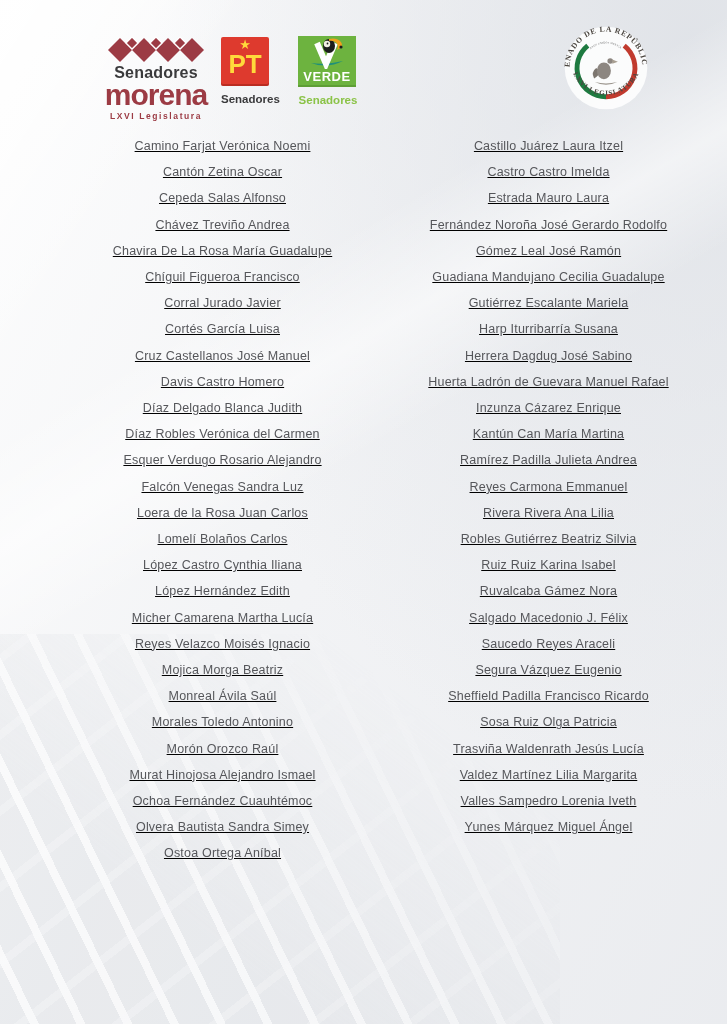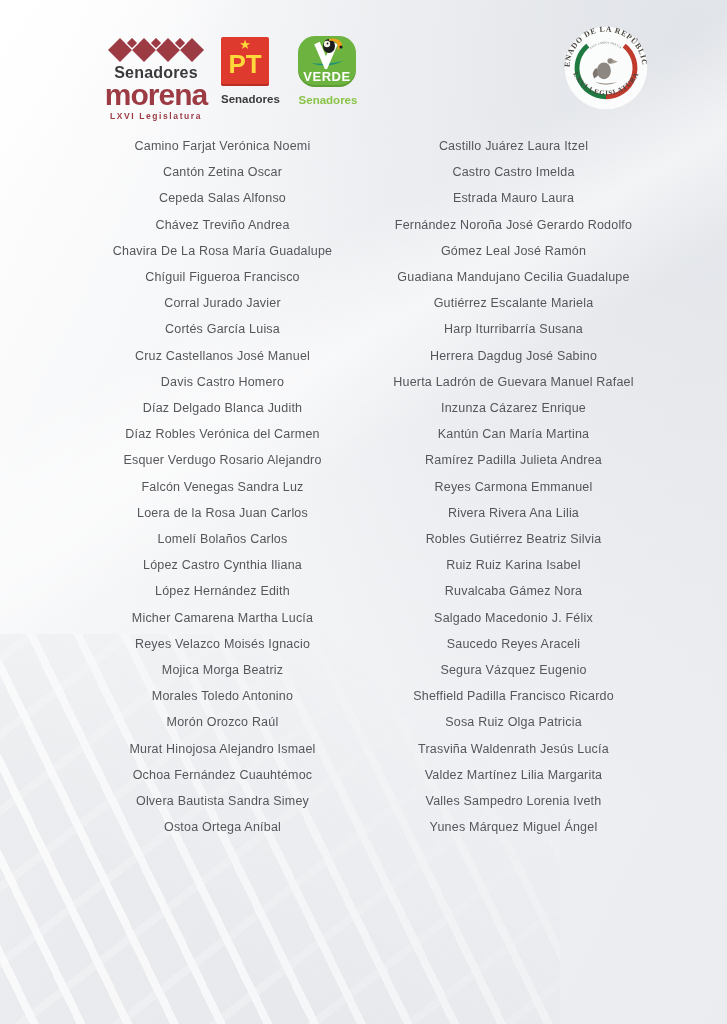--- a/index.html
+++ b/index.html
@@ -40,32 +40,32 @@
   .morena-leg{font-size:8.5px;font-weight:bold;color:#9c3b44;letter-spacing:1.6px;margin-top:4px;}
   
   .logo-pt{position:absolute;left:221px;top:37px;width:50px;text-align:center;}
   .pt-square{position:relative;width:48px;height:49px;background:#de3a2e;border-radius:2px;
     box-shadow:inset 0 -2px 0 rgba(120,20,10,.35);}
   .pt-star{position:absolute;top:1px;left:0;right:0;color:#ffd93b;font-size:13px;line-height:13px;}
   .pt-abbr{position:absolute;top:12px;left:0;right:0;color:#ffd93b;font-size:26px;font-weight:bold;letter-spacing:0;}
   .pt-label{margin-top:7px;font-size:11.5px;font-weight:bold;color:#3a3a3c;}
   
   .logo-verde{position:absolute;left:298px;top:36px;width:60px;text-align:center;}
-  .verde-square{position:relative;width:58px;height:51px;background:#6db33f;border-radius:17px;
+  .verde-square{position:relative;width:58px;height:51px;background:#6db33f;border-radius:0;
     box-shadow:inset 0 -2px 0 rgba(60,110,30,.3);}
   .verde-art{position:absolute;top:1px;left:50%;transform:translateX(-50%);}
   .verde-word{position:absolute;bottom:3px;left:0;right:0;color:#fff;font-size:13px;font-weight:bold;letter-spacing:.5px;}
   .verde-label{margin-top:7px;font-size:11.5px;font-weight:bold;color:#8bc348;}
   
   .seal{position:absolute;left:564px;top:26px;width:84px;height:84px;}
   
   .names{position:absolute;top:133px;left:0;right:0;z-index:2;}
-  .col{position:absolute;top:0;}
+  .col{position:absolute;top:0;text-decoration:underline;}
   #col-left{left:35px;width:375px;}
-  #col-right{left:371px;width:285px;}
+  #col-right{left:406px;width:285px;}
   .name-row{
     text-align:center;font-size:12.5px;line-height:26.2px;color:#55565a;
     letter-spacing:.2px;white-space:nowrap;
   }
 </style>
 </head>
 <body>
 
 <div class="page">
 
@@ -164,20 +164,21 @@
         <div class="name-row">Díaz Robles Verónica del Carmen</div>
         <div class="name-row">Esquer Verdugo Rosario Alejandro</div>
         <div class="name-row">Falcón Venegas Sandra Luz</div>
         <div class="name-row">Loera de la Rosa Juan Carlos</div>
         <div class="name-row">Lomelí Bolaños Carlos</div>
         <div class="name-row">López Castro Cynthia Iliana</div>
         <div class="name-row">López Hernández Edith</div>
         <div class="name-row">Micher Camarena Martha Lucía</div>
         <div class="name-row">Reyes Velazco Moisés Ignacio</div>
         <div class="name-row">Mojica Morga Beatriz</div>
+        <div class="name-row">Monreal Ávila Saúl</div>
         <div class="name-row">Morales Toledo Antonino</div>
         <div class="name-row">Morón Orozco Raúl</div>
         <div class="name-row">Murat Hinojosa Alejandro Ismael</div>
         <div class="name-row">Ochoa Fernández Cuauhtémoc</div>
         <div class="name-row">Olvera Bautista Sandra Simey</div>
         <div class="name-row">Ostoa Ortega Aníbal</div>
       </div>
     <div class="col" id="col-right">
         <div class="name-row">Castillo Juárez Laura Itzel</div>
         <div class="name-row">Castro Castro Imelda</div>

